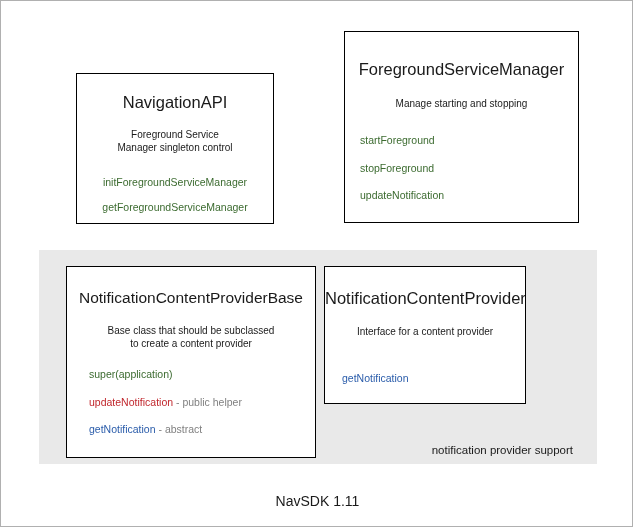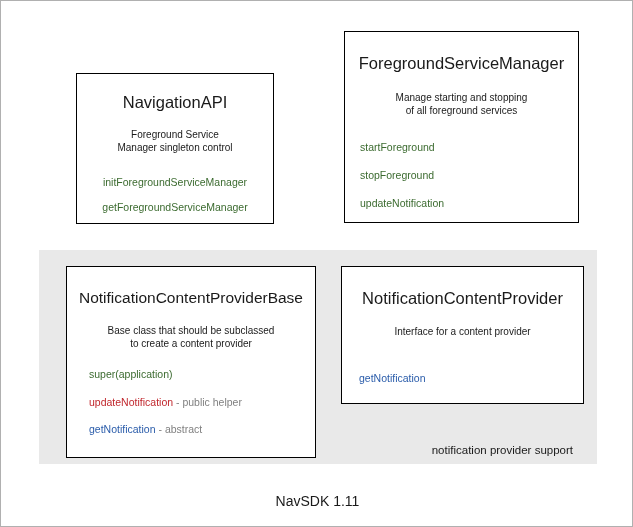--- a/index.html
+++ b/index.html
@@ -68,35 +68,35 @@
     left: 75px;  top: 72px;  width: 198px; height: 151px;
   }
   #box-navigation-api .class-title { margin-top: 19px; }
   #box-navigation-api .class-desc  { margin-top: 16px; }
   #box-navigation-api .member-list { margin-top: 22px; }
   #box-navigation-api .member + .member { margin-top: 12px; }
 
   #box-foreground-service-manager {
     left: 343px; top: 30px;  width: 235px; height: 192px;
   }
-  #box-foreground-service-manager .class-title { margin-top: 22px; }
+  #box-foreground-service-manager .class-title { margin-top: 28px; }
   #box-foreground-service-manager .class-desc  { margin-top: 18px; }
   #box-foreground-service-manager .member-list { margin-top: 24px; padding-left: 15px; }
   #box-foreground-service-manager .member + .member { margin-top: 15px; }
 
   #box-notification-content-provider-base {
     left: 65px;  top: 265px; width: 250px; height: 192px;
   }
   #box-notification-content-provider-base .class-title { margin-top: 22px; font-size: 15.5px; }
   #box-notification-content-provider-base .class-desc  { margin-top: 17px; }
   #box-notification-content-provider-base .member-list { margin-top: 18px; padding-left: 22px; }
   #box-notification-content-provider-base .member + .member { margin-top: 15px; }
 
   #box-notification-content-provider {
-    left: 340px; top: 265px; width: 243px; height: 138px;
+    left: 323px; top: 265px; width: 202px; height: 138px;
   }
   #box-notification-content-provider .class-title { margin-top: 22px; }
   #box-notification-content-provider .class-desc  { margin-top: 17px; }
   #box-notification-content-provider .member-list { margin-top: 34px; padding-left: 17px; }
 
   
   #group-panel {
     position: absolute;
     left: 38px;  top: 249px;
     width: 558px; height: 214px;
@@ -145,21 +145,20 @@
       <div class="member member-centered">
         <span class="m-green">getForegroundServiceManager</span><span class="m-note"></span>
       </div>
     </div>
   </div>
 
   <div class="class-box" id="box-foreground-service-manager">
     <div class="class-title">ForegroundServiceManager</div>
     <div class="class-desc">
       <div>Manage starting and stopping</div>
-      <div>of all foreground services</div>
     </div>
     <div class="member-list">
       <div class="member member-left">
         <span class="m-green">startForeground</span><span class="m-note"></span>
       </div>
       <div class="member member-left">
         <span class="m-green">stopForeground</span><span class="m-note"></span>
       </div>
       <div class="member member-left">
         <span class="m-green">updateNotification</span><span class="m-note"></span>

